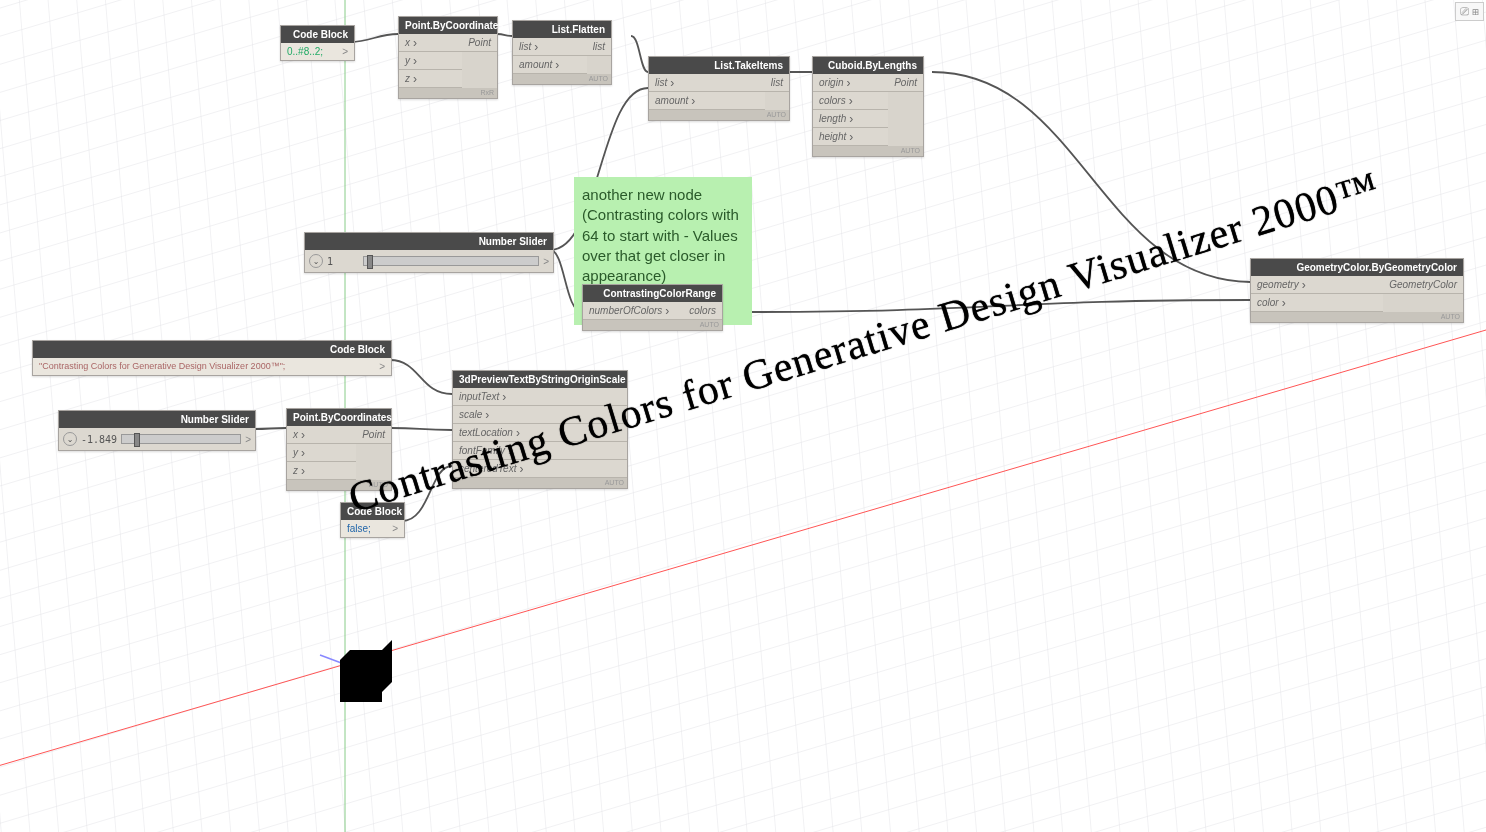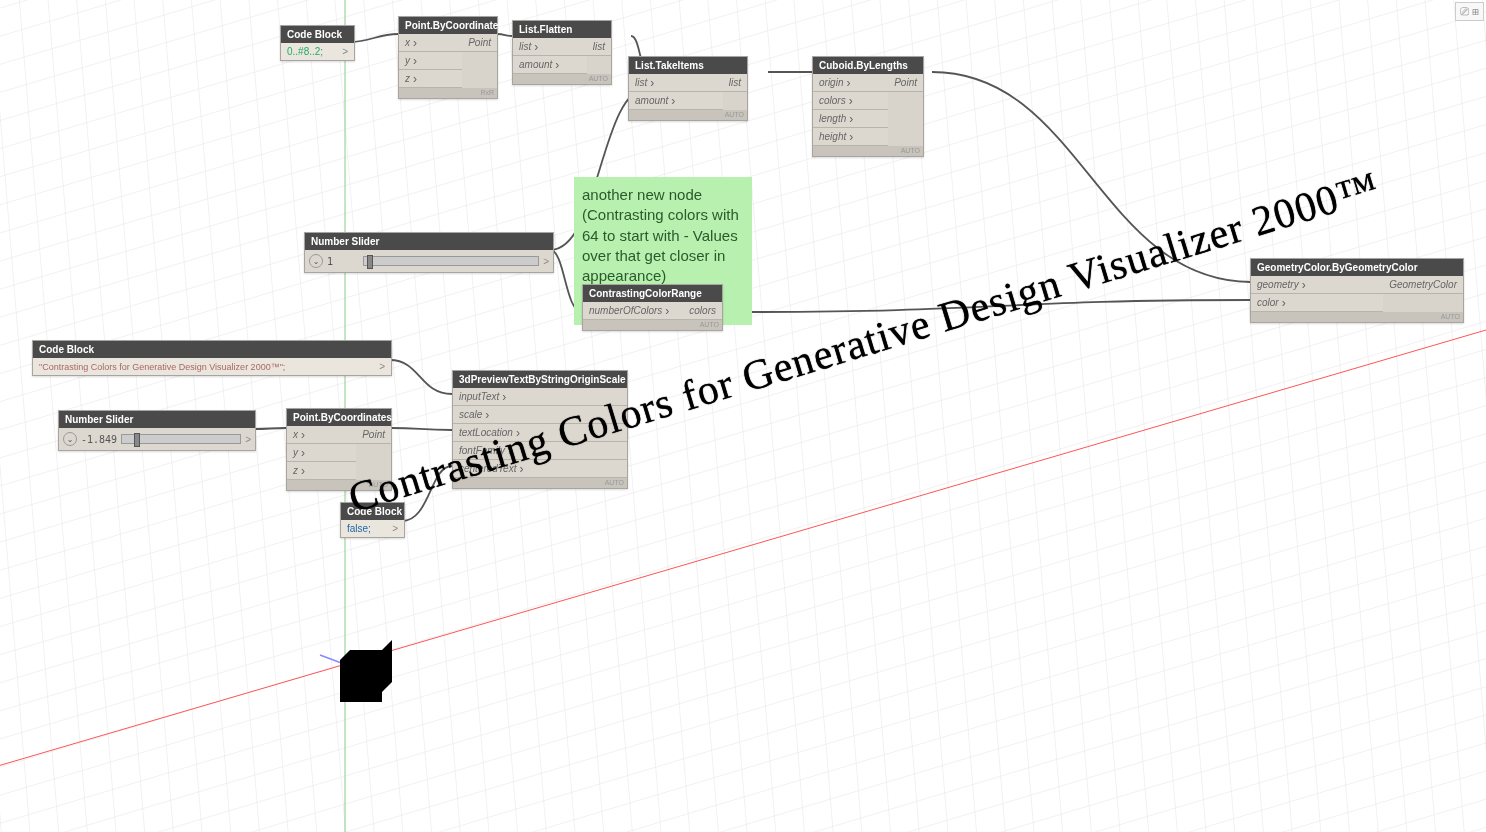--- a/index.html
+++ b/index.html
@@ -1,28 +1,28 @@
 <!DOCTYPE html>
 <html><head>
 <meta charset="utf-8">
 <style>
 *{box-sizing:border-box;margin:0;padding:0;font-family:Arial,Helvetica,sans-serif}
 html,body{width:1486px;height:832px;overflow:hidden;background:#fff}
 #canvas{position:absolute;inset:0}
 .grid{position:absolute;inset:0;background:#fff}
 .node{position:absolute;background:#e8e4dc;border:1px solid #a8a4a0;font-size:10px;color:#555;box-shadow:0 1px 2px rgba(0,0,0,.15)}
-.node-header{background:#4a4a4a;color:#fff;font-size:10px;font-weight:bold;text-align:left;padding:3px 6px;white-space:nowrap}
+.node-header{background:#4a4a4a;color:#fff;font-size:10px;font-weight:bold;text-align:right;padding:3px 6px;white-space:nowrap}
 .node-body{display:flex;background:#d8d4cc}
 .ports-left,.ports-right{display:flex;flex-direction:column}
 .ports-left{flex:1}
 .port{display:flex;align-items:center;height:18px;padding:0 6px;border-bottom:1px solid #b8b4ac;font-style:italic;color:#666;background:#dcd8d0;position:relative}
 .port.out{justify-content:flex-end;}
 .chev{font-style:normal;color:#666;font-size:12px;margin:0 3px}
 .node-footer{height:10px;background:#c8c4bc;font-size:7px;text-align:right;padding:0 3px;color:#999;line-height:10px}
-.codeblock-body{padding:3px 6px;font-family:monospace;font-size:10px;background:#eae6de;display:flex;align-items:center}
+.codeblock-body{padding:3px 6px;font-family:monospace;font-size:10px;background:#eae6de;display:flex;align-items:flex-start}
 .codeblock-body .out-chev{margin-left:auto;color:#888}
 .slider-body{display:flex;align-items:center;height:22px;background:#dcd8d0;padding:0 4px;gap:4px}
 .slider-expand{width:14px;height:14px;border:1px solid #999;border-radius:50%;display:flex;align-items:center;justify-content:center;font-size:8px}
 .slider-val{font-family:monospace;font-size:10px;color:#555;min-width:32px}
 .slider-track{flex:1;height:10px;background:#ccc;border:1px solid #999;position:relative}
 .slider-thumb{position:absolute;top:-2px;width:6px;height:14px;background:#888;border:1px solid #555}
 .slider-end{color:#888;font-size:10px}
 .annotation{position:absolute;background:#b8f0b0;padding:8px;font-size:15px;color:#2a5a2a;line-height:1.35}
 .viewport-text{position:absolute;left:350px;top:475px;font-size:42px;font-family:"Comic Sans MS",cursive;color:#000;transform:rotate(-17deg);transform-origin:left center;white-space:nowrap;text-shadow:0 0 1px #000;letter-spacing:1px}
 .cube{position:absolute;left:340px;top:660px;width:42px;height:42px;background:#000}
@@ -114,21 +114,21 @@
       </div>
       <div class="ports-right">
           <div class="port out">
             <span>list</span>
           </div>
         </div>
     </div>
     <div class="node-footer">AUTO</div>
   </div>
 
-  <div class="node" style="left:628px;top:56px;width:120px">
+  <div class="node" style="left:648px;top:56px;width:142px">
     <div class="node-header">List.TakeItems</div>
     <div class="node-body">
       <div class="ports-left">
         <div class="port">
             <span>list</span>
             <span class="chev">›</span>
           </div>
         <div class="port">
             <span>amount</span>
             <span class="chev">›</span>

